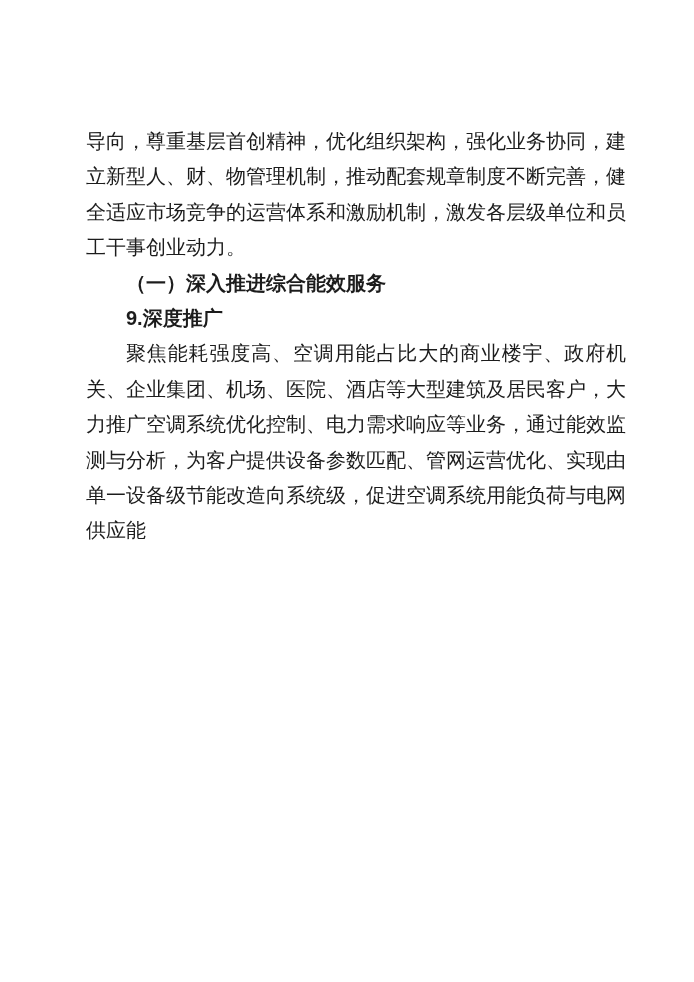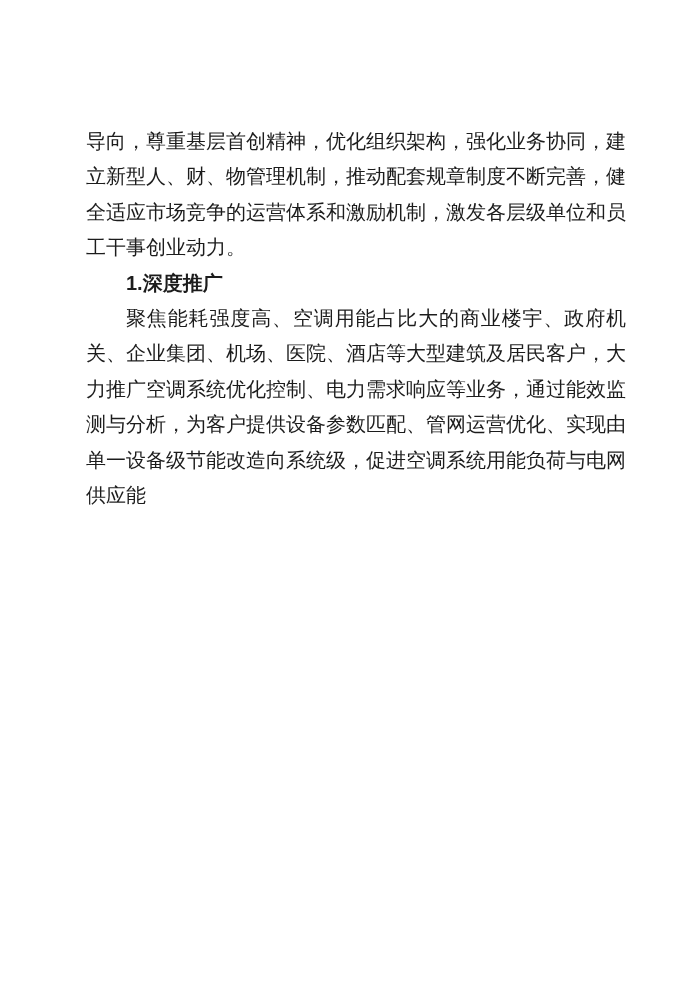--- a/index.html
+++ b/index.html
@@ -46,20 +46,21 @@
 </head>
 <body>
 
 <div class="page">
   <div class="text-block">
 
     <p class="para no-indent">导向，尊重基层首创精神，优化组织架构，强化业务协同，建立新型人、财、物管理机制，推动配套规章制度不断完善，健全适应市场竞争的运营体系和激励机制，激发各层级单位和员工干事创业动力。</p>
 
 
 
+    <p class="para bold">（一）深入推进综合能效服务</p>
 
 
-    <p class="para bold">1.深度推广</p>
+    <p class="para bold">9.深度推广</p>
 
     <p class="para">聚焦能耗强度高、空调用能占比大的商业楼宇、政府机关、企业集团、机场、医院、酒店等大型建筑及居民客户，大力推广空调系统优化控制、电力需求响应等业务，通过能效监测与分析，为客户提供设备参数匹配、管网运营优化、实现由单一设备级节能改造向系统级，促进空调系统用能负荷与电网供应能</p>
 
   </div>
 </div>
 
 </body></html>

